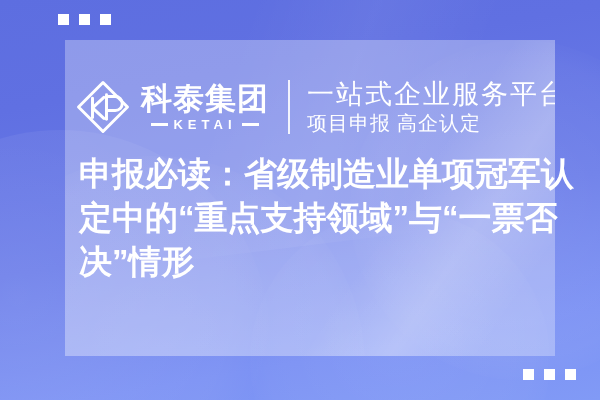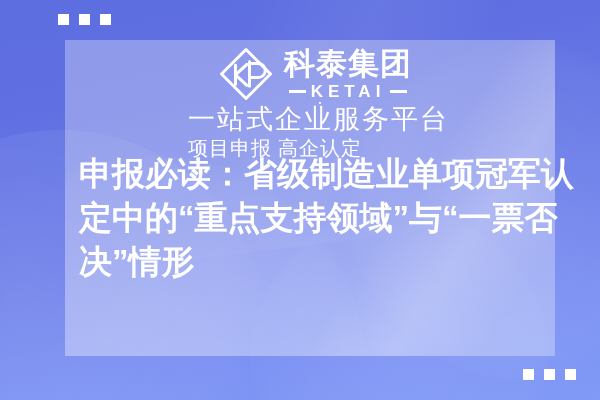--- a/index.html
+++ b/index.html
@@ -89,26 +89,25 @@
     width: 420px; height: 420px;
     border-radius: 50%;
     background: radial-gradient(circle at 50% 50%, rgba(255,255,255,0.10), rgba(255,255,255,0.05) 64%, rgba(255,255,255,0) 76%);
     pointer-events: none;
   }
 
   
   .header-row {
     position: absolute;
     left: 0;
-    top: 6px;
+    top: 22px;
     width: 100%;
     height: 90px;
     display: flex;
     align-items: center;
-    flex-direction: column;
   }
 
   .brand {
     display: flex;
     align-items: center;
     margin-left: 10px;
   }
   .brand-mark {
     width: 56px;
     height: 56px;
@@ -135,21 +134,21 @@
     gap: 5px;
     margin-top: 4px;
   }
   .brand-rule {
     width: 17px;
     height: 3px;
     background: #ffffff;
   }
   .brand-en {
     color: #ffffff;
-    font-size: 17px;
+    font-size: 13px;
     font-weight: bold;
     letter-spacing: 5px;
     line-height: 1;
     white-space: nowrap;
   }
 
   .divider {
     width: 2px;
     height: 54px;
     background: rgba(255,255,255,0.88);

